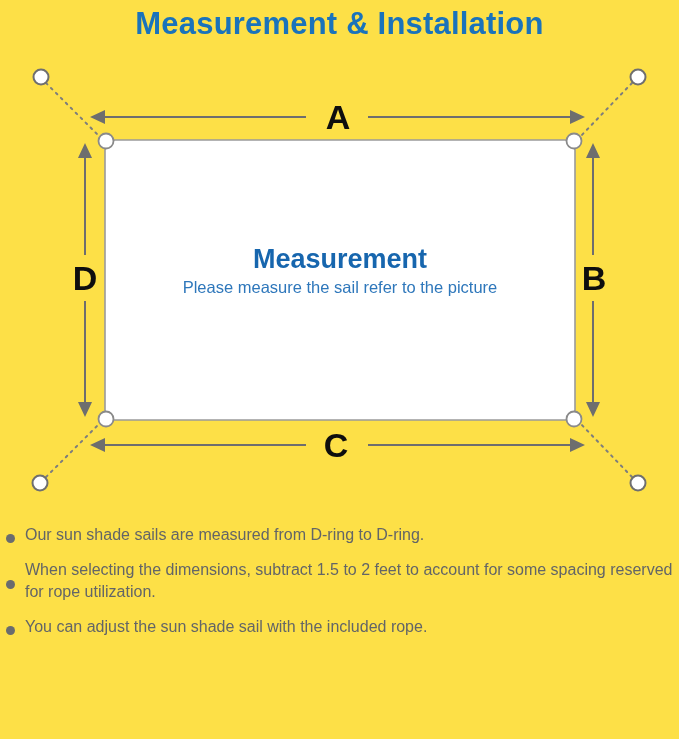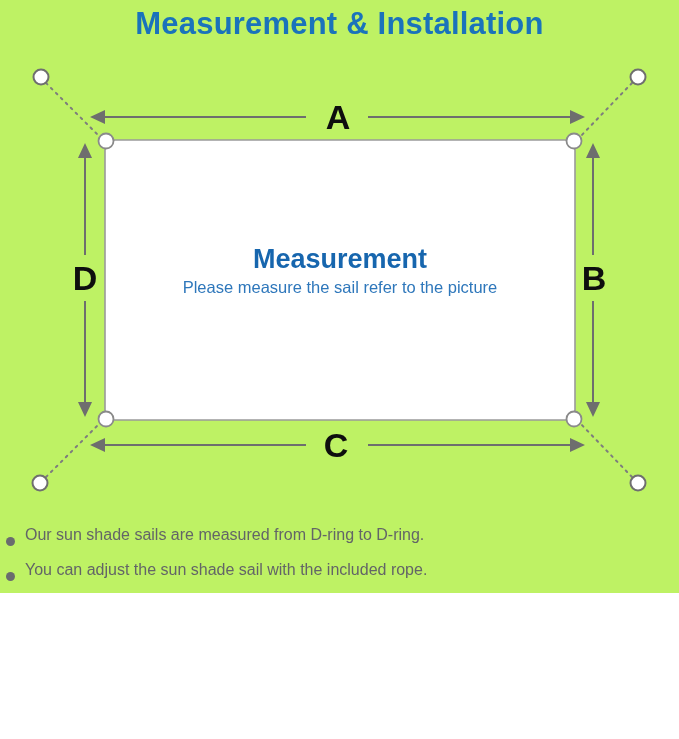--- a/index.html
+++ b/index.html
@@ -4,22 +4,22 @@
 <style>
   html, body {
     margin: 0;
     padding: 0;
     background: #ffffff;
     font-family: "Liberation Sans", sans-serif;
   }
   .canvas {
     position: relative;
     width: 679px;
-    height: 593px;
-    background: #bef264;
+    height: 739px;
+    background: #fde047;
     overflow: hidden;
   }
   .page-title {
     margin: 0;
     padding-top: 5px;
     height: 39px;
     text-align: center;
     font-size: 31px;
     line-height: 38px;
     font-weight: bold;
@@ -79,21 +79,21 @@
     font-size: 16.5px;
     fill: #2e77bb;
   }
   .notes {
     list-style: none;
     margin: 30px 0 0 0;
     padding: 0 2px 0 6px;
   }
   .notes li {
     display: flex;
-    align-items: flex-end;
+    align-items: center;
     gap: 10px;
     margin-bottom: 13px;
     font-size: 16px;
     line-height: 22px;
     color: #636567;
   }
   .bullet-dot {
     flex: 0 0 auto;
     width: 9px;
     height: 9px;
@@ -156,17 +156,21 @@
     <text class="center-subtitle" x="340" y="243" text-anchor="middle" dominant-baseline="central">Please measure the sail refer to the picture</text>
   </svg>
 
   <ul class="notes">
     <li>
       <span class="bullet-dot"></span>
       <span>Our sun shade sails are measured from D-ring to D-ring.</span>
     </li>
     <li>
       <span class="bullet-dot"></span>
+      <span>When selecting the dimensions, subtract 1.5 to 2 feet to account for some spacing reserved for rope utilization.</span>
+    </li>
+    <li>
+      <span class="bullet-dot"></span>
       <span>You can adjust the sun shade sail with the included rope.</span>
     </li>
   </ul>
 
 </div>
 
 </body></html>

